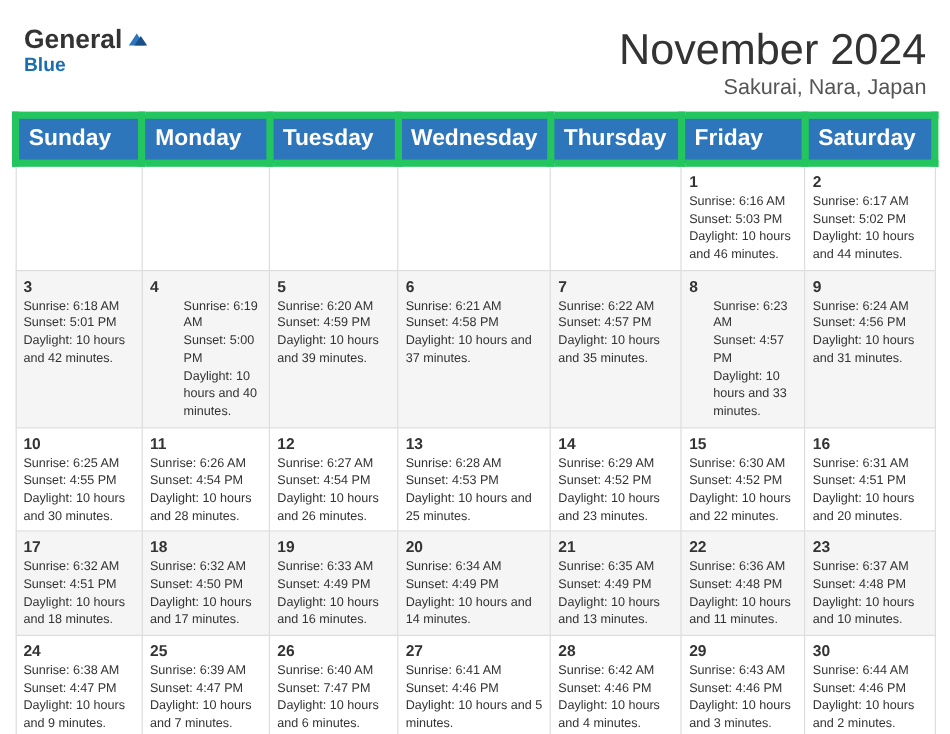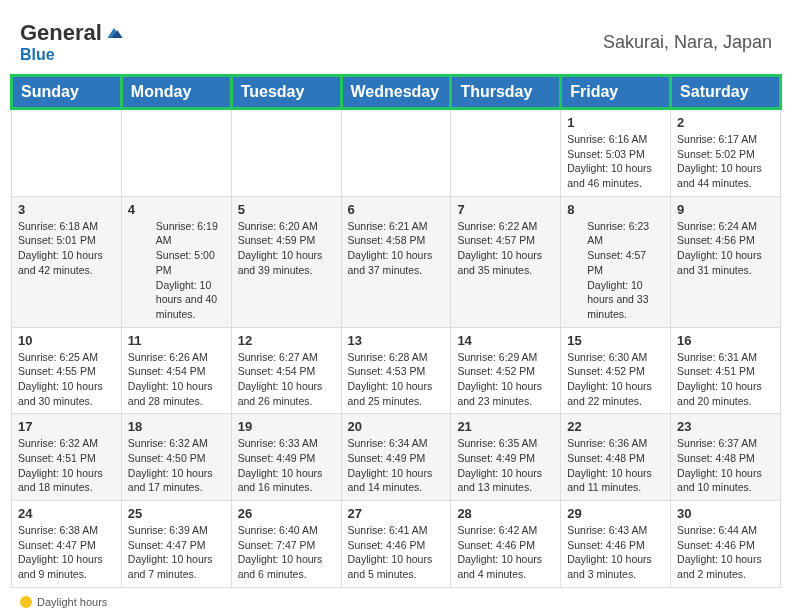--- a/index.html
+++ b/index.html
@@ -6,21 +6,21 @@
     body {
       font-family: Arial, sans-serif;
       background: #fff;
       width: 792px;
       min-height: 612px;
       padding: 10px;
     }
     .header {
       display: flex;
       justify-content: space-between;
-      align-items: center;
+      align-items: flex-start;
       padding: 10px 10px 5px 10px;
     }
     .logo {
       display: flex;
       flex-direction: column;
       align-items: flex-start;
     }
     .logo-text {
       display: flex;
       align-items: center;
@@ -55,23 +55,23 @@
     .calendar {
       width: 100%;
       border-collapse: collapse;
       margin-top: 5px;
     }
     .calendar th {
       background-color: #2e76bc;
       color: white;
       text-align: left;
       padding: 6px 8px;
-      font-size: 16px;
+      font-size: 19px;
       font-weight: bold;
-      border: 3px solid #22c55e;
+      border: 6px solid #22c55e;
     }
     .calendar td {
       vertical-align: top;
       padding: 5px 6px;
       border: 1px solid #ddd;
       width: calc(100% / 7);
       font-size: 11px;
       color: #333;
       background: #fff;
       min-height: 80px;
@@ -121,20 +121,21 @@
     <div class="logo-text">
       <span class="logo-general">General</span>
       <svg class="logo-icon" viewBox="0 0 30 25" xmlns="http://www.w3.org/2000/svg">
         <polygon points="5,20 15,5 25,20" fill="#2e76bc"></polygon>
         <polygon points="12,20 20,8 28,20" fill="#1a4f8a"></polygon>
       </svg>
     </div>
     <span class="logo-blue">Blue</span>
   </div>
   <div class="title-section">
+    <div class="month-title">November 2024</div>
     <div class="location">Sakurai, Nara, Japan</div>
   </div>
 </div>
 
 <table class="calendar">
   <thead>
     <tr>
     <th>Sunday</th>
         <th>Monday</th>
         <th>Tuesday</th>

